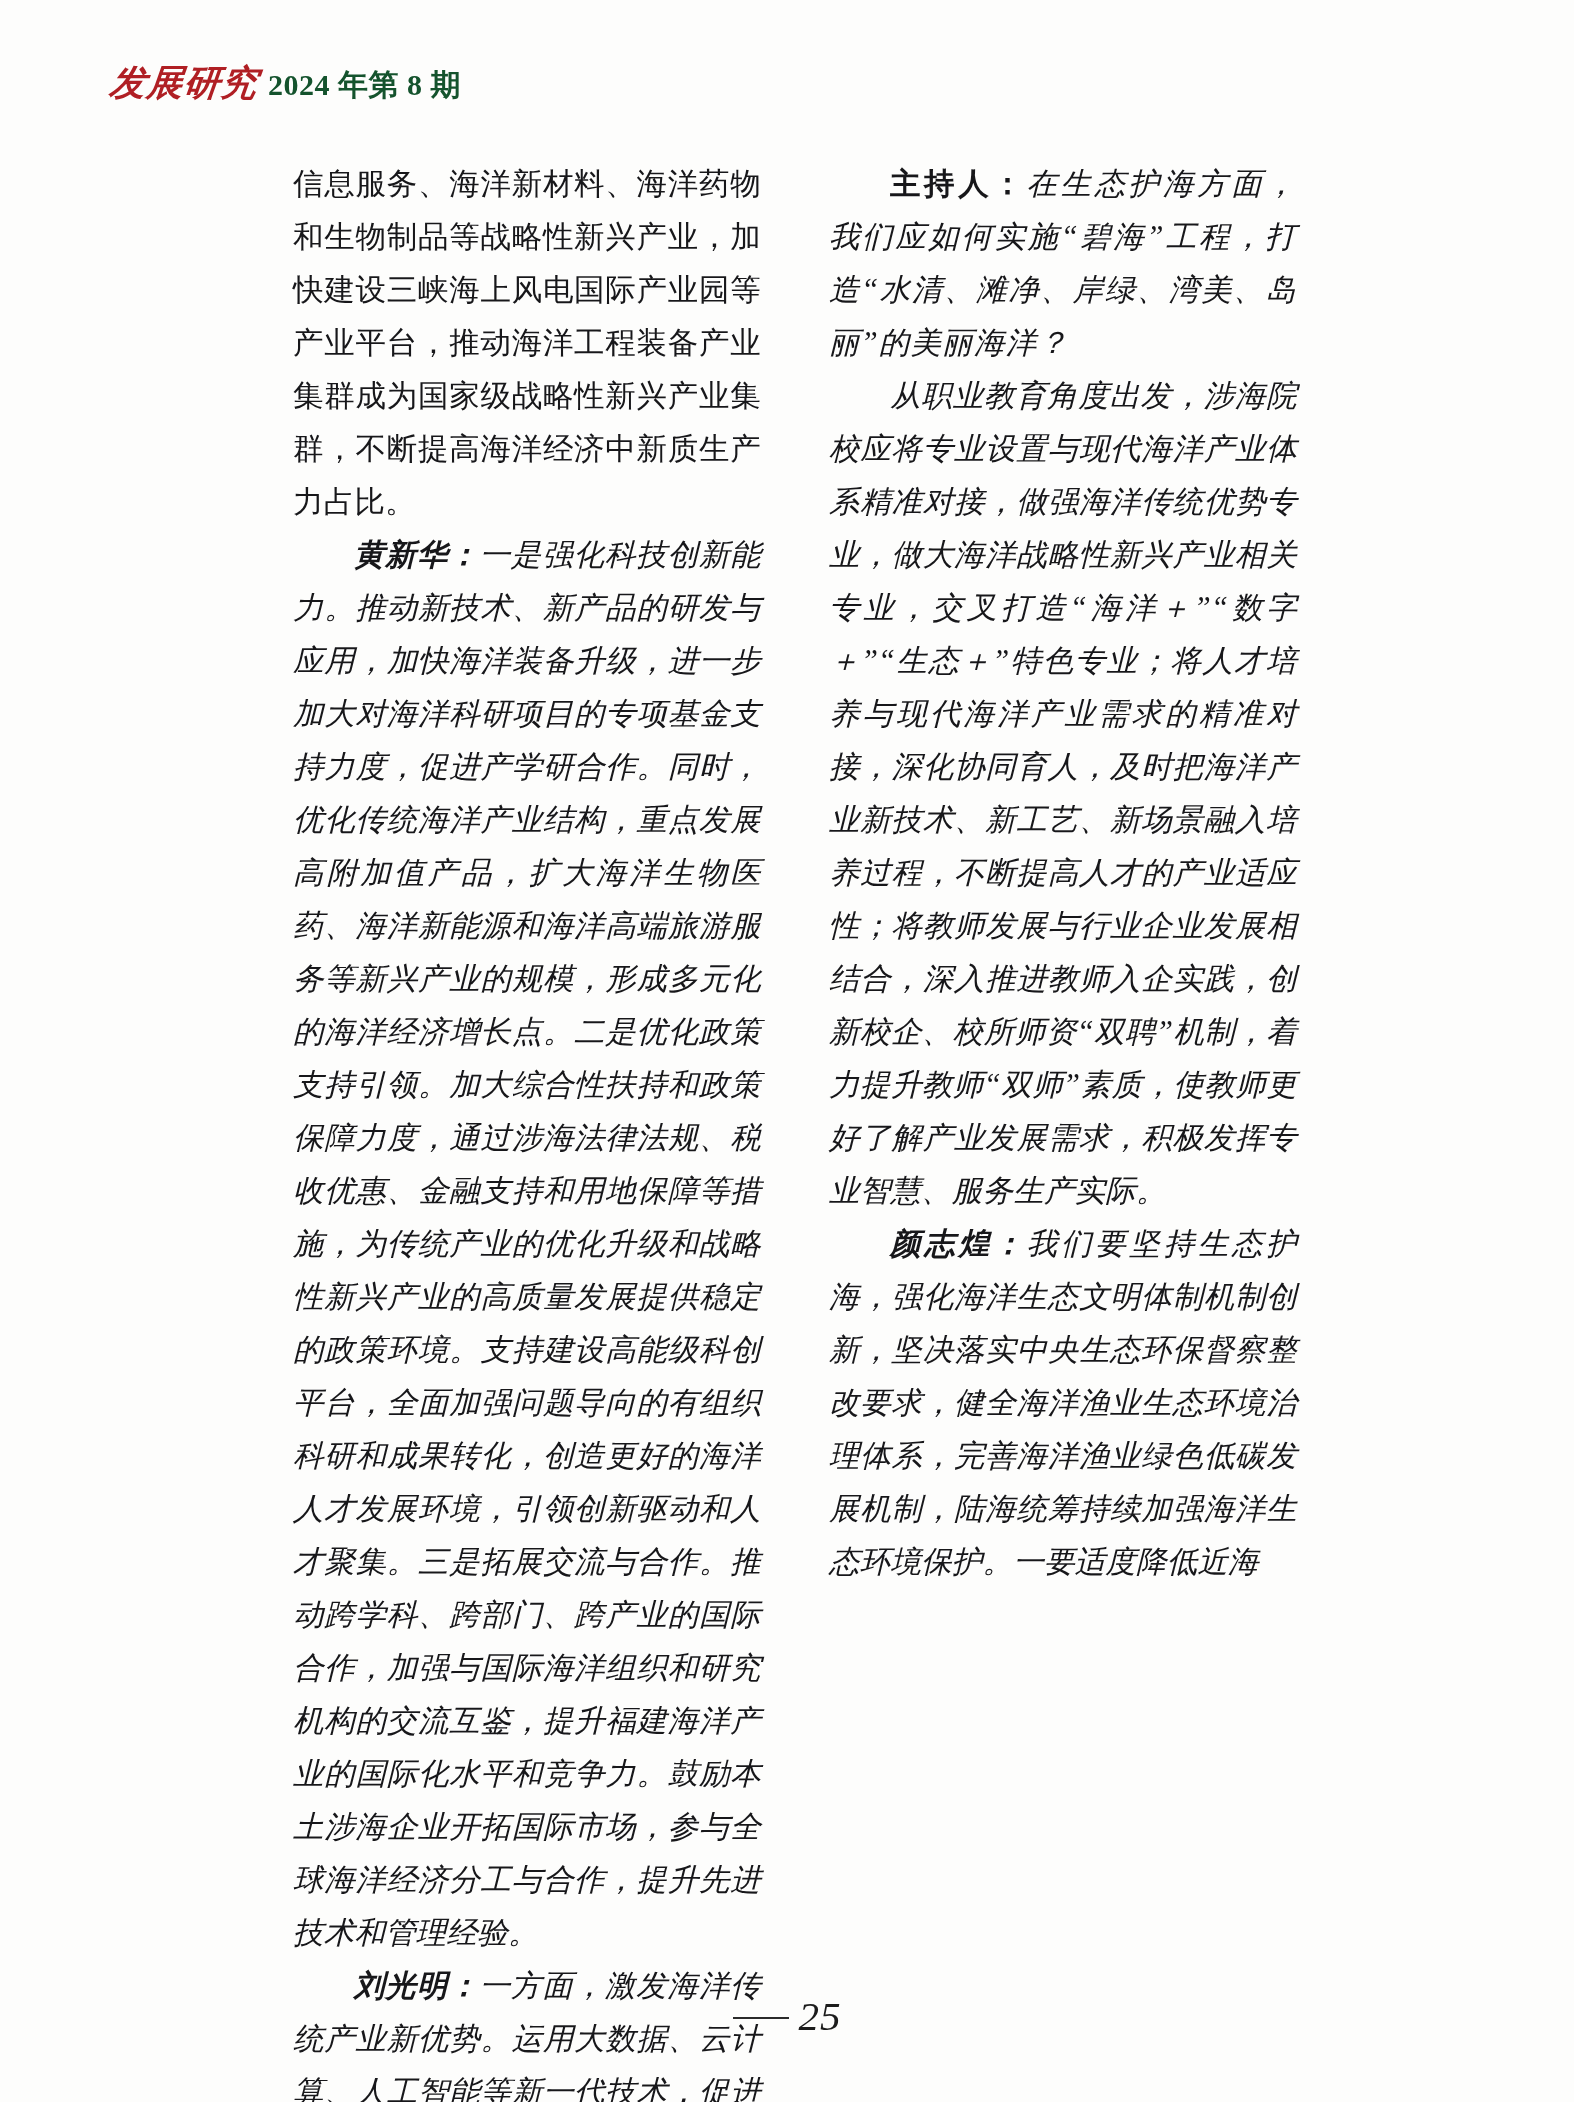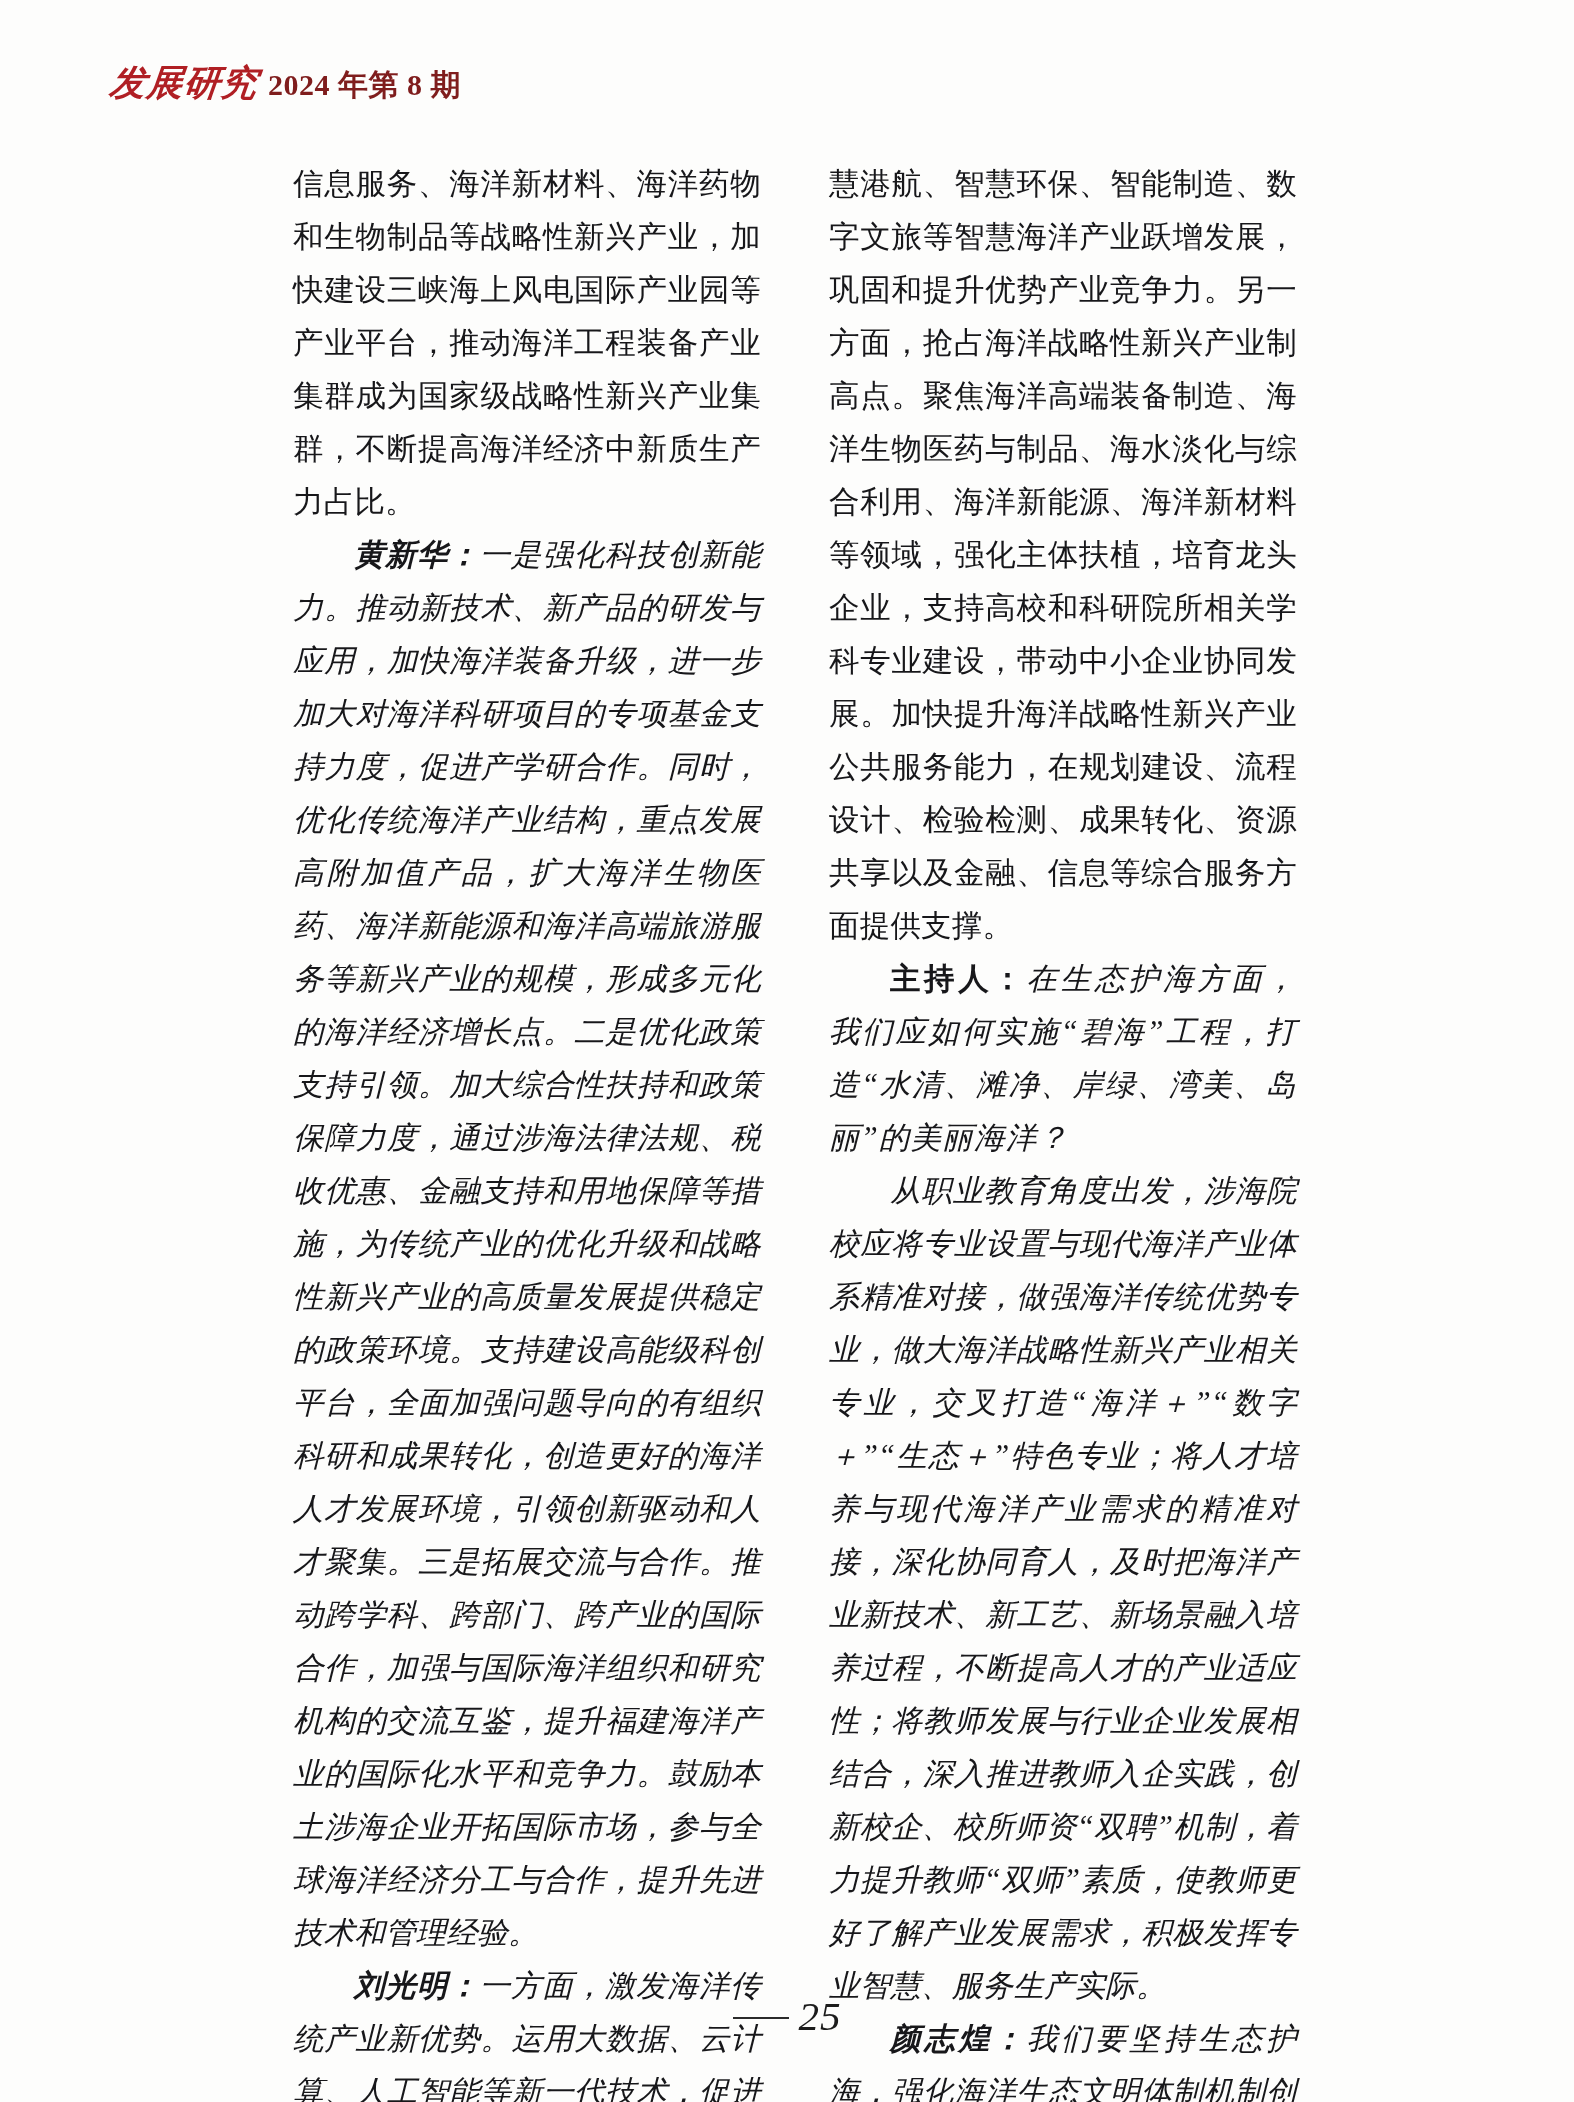--- a/index.html
+++ b/index.html
@@ -39,21 +39,21 @@
     font-style: italic;
     color: #b01f24;
     letter-spacing: 1px;
     transform: skewX(-6deg);
     line-height: 1;
   }
   .issue-line {
     font-family: "Liberation Serif", "DejaVu Serif", serif;
     font-size: 30px;
     font-weight: 700;
-    color: #7f1d1d;
+    color: #14532d;
     letter-spacing: 0.5px;
     line-height: 1;
   }
 
   
   .body-area {
     position: absolute;
     left: 16px;
     right: 0;
     top: 158px;
@@ -137,21 +137,20 @@
     <span class="issue-line">2024 年第 8 期</span>
   </div>
 
   <div class="body-area">
     <div class="col" id="col-left">
         <p class="para"><span>信息服务、海洋新材料、海洋药物和生物制品等战略性新兴产业，加快建设三峡海上风电国际产业园等产业平台，推动海洋工程装备产业集群成为国家级战略性新兴产业集群，不断提高海洋经济中新质生产力占比。</span></p>
         <p class="para indent"><span class="speaker">黄新华：</span><span>一是强化科技创新能力。推动新技术、新产品的研发与应用，加快海洋装备升级，进一步加大对海洋科研项目的专项基金支持力度，促进产学研合作。同时，优化传统海洋产业结构，重点发展高附加值产品，扩大海洋生物医药、海洋新能源和海洋高端旅游服务等新兴产业的规模，形成多元化的海洋经济增长点。二是优化政策支持引领。加大综合性扶持和政策保障力度，通过涉海法律法规、税收优惠、金融支持和用地保障等措施，为传统产业的优化升级和战略性新兴产业的高质量发展提供稳定的政策环境。支持建设高能级科创平台，全面加强问题导向的有组织科研和成果转化，创造更好的海洋人才发展环境，引领创新驱动和人才聚集。三是拓展交流与合作。推动跨学科、跨部门、跨产业的国际合作，加强与国际海洋组织和研究机构的交流互鉴，提升福建海洋产业的国际化水平和竞争力。鼓励本土涉海企业开拓国际市场，参与全球海洋经济分工与合作，提升先进技术和管理经验。</span></p>
         <p class="para indent"><span class="speaker">刘光明：</span><span>一方面，激发海洋传统产业新优势。运用大数据、云计算、人工智能等新一代技术，促进海洋渔业、水产品加工业、海洋交通运输业、海洋文化旅游业等传统优势产业向数字化、绿色化转型，加快传统海洋装备制造业的工业革新和设备改造，推动智慧渔业、智</span></p>
       </div>
     <div class="col" id="col-right">
-        <p class="para"><span>慧港航、智慧环保、智能制造、数字文旅等智慧海洋产业跃增发展，巩固和提升优势产业竞争力。另一方面，抢占海洋战略性新兴产业制高点。聚焦海洋高端装备制造、海洋生物医药与制品、海水淡化与综合利用、海洋新能源、海洋新材料等领域，强化主体扶植，培育龙头企业，支持高校和科研院所相关学科专业建设，带动中小企业协同发展。加快提升海洋战略性新兴产业公共服务能力，在规划建设、流程设计、检验检测、成果转化、资源共享以及金融、信息等综合服务方面提供支撑。</span></p>
         <p class="para indent kai"><span class="speaker">主持人：</span><span>在生态护海方面，我们应如何实施“碧海”工程，打造“水清、滩净、岸绿、湾美、岛丽”的美丽海洋？</span></p>
         <p class="para indent"><span>从职业教育角度出发，涉海院校应将专业设置与现代海洋产业体系精准对接，做强海洋传统优势专业，做大海洋战略性新兴产业相关专业，交叉打造“海洋＋”“数字＋”“生态＋”特色专业；将人才培养与现代海洋产业需求的精准对接，深化协同育人，及时把海洋产业新技术、新工艺、新场景融入培养过程，不断提高人才的产业适应性；将教师发展与行业企业发展相结合，深入推进教师入企实践，创新校企、校所师资“双聘”机制，着力提升教师“双师”素质，使教师更好了解产业发展需求，积极发挥专业智慧、服务生产实际。</span></p>
         <p class="para indent"><span class="speaker">颜志煌：</span><span>我们要坚持生态护海，强化海洋生态文明体制机制创新，坚决落实中央生态环保督察整改要求，健全海洋渔业生态环境治理体系，完善海洋渔业绿色低碳发展机制，陆海统筹持续加强海洋生态环境保护。一要适度降低近海</span></p>
       </div>
   </div>
 
   <div class="footer">
     <span class="folio">
       <span class="folio-rule"></span>
       <span class="folio-num">25</span>

